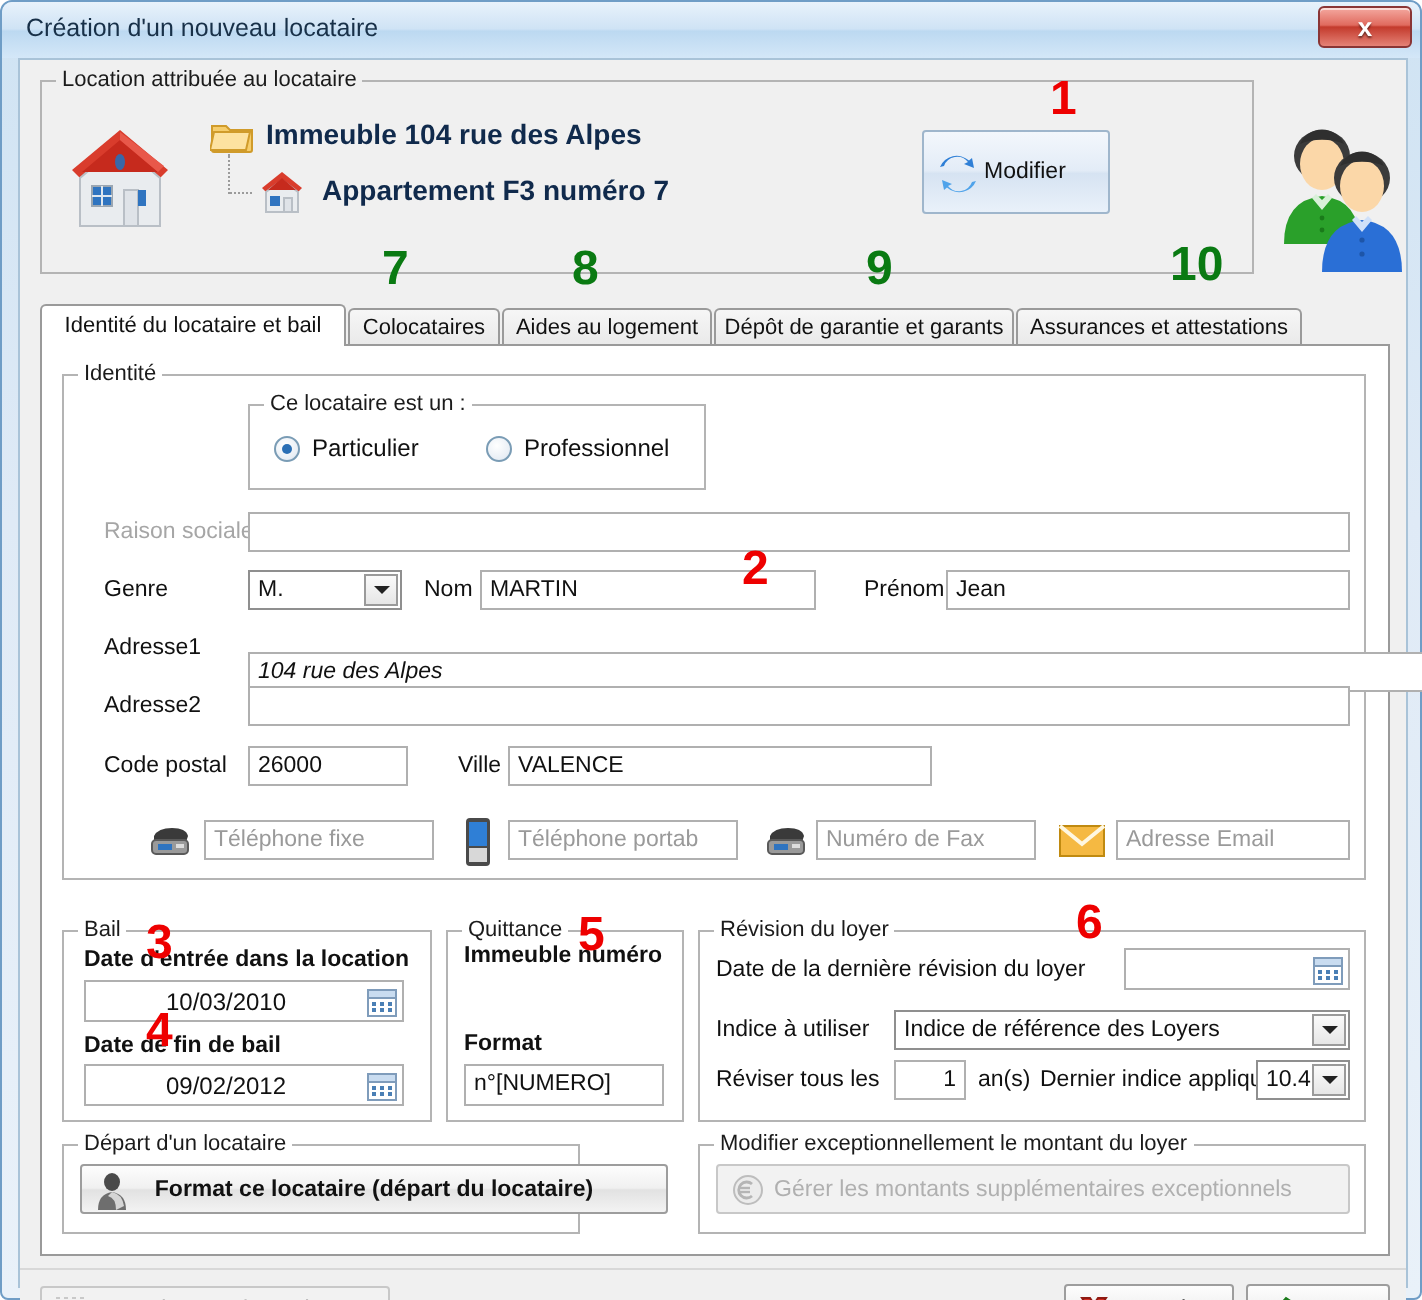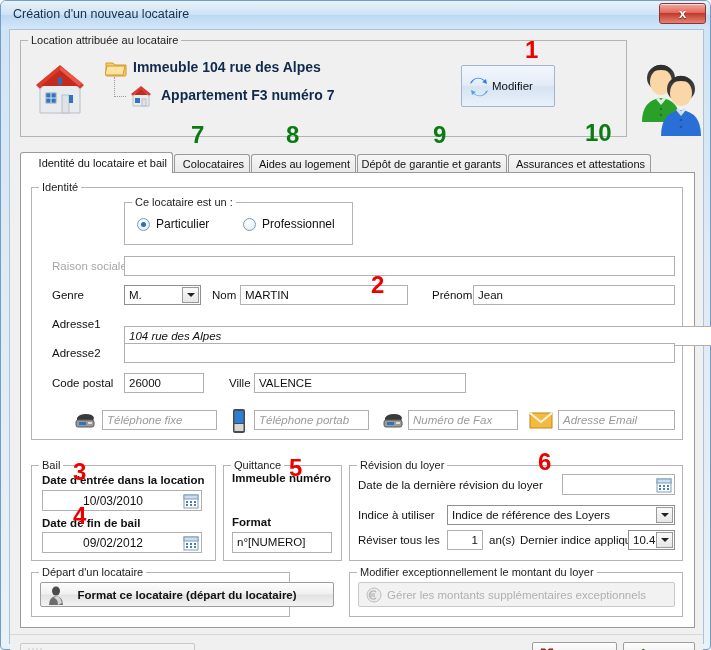--- a/index.html
+++ b/index.html
@@ -80,21 +80,21 @@
   #people-icon { position: absolute; left: 624px; top: 32px; width: 76px; height: 76px; }
 
   
   #tabstrip { position: absolute; left: 10px; top: 122px; width: 675px; height: 20px; }
   .tab {
     position: absolute; top: 2px; height: 19px;
     background: linear-gradient(to bottom, #f6f6f6 0%, #e9e9e9 100%);
     border: 1px solid #9a9a9a; border-bottom: none;
     border-radius: 3px 3px 0 0;
     font-size: 11px; color: #111;
-    display: flex; align-items: center; justify-content: flex-end;
+    display: flex; align-items: center; justify-content: center;
     padding: 0 5px; white-space: nowrap; cursor: pointer;
   }
   .tab.active {
     top: 0; height: 21px; background: #ffffff;
     border-color: #9a9a9a; z-index: 3; font-weight: normal;
   }
   
   #tabpanel {
     position: absolute; left: 10px; top: 142px; width: 675px; height: 456px;
     background: #ffffff; border: 1px solid #9a9a9a;
@@ -116,21 +116,21 @@
   .flabel { position: absolute; font-size: 11.5px; color: #111; white-space: nowrap; }
   .flabel.dim { color: #a6a6a6; }
   .fbox {
     position: absolute; background: #ffffff;
     border: 1px solid #b0b0b0;
     font-size: 11.5px; color: #111;
     padding: 2px 4px; line-height: 15px; height: 20px;
     white-space: nowrap; overflow: hidden; cursor: text;
   }
   .fbox.dim { background: #ffffff; }
-  .ph { color: #9a9a9a; font-style: italic; }
+  .ph { color: #9a9a9a; }
   .combo {
     position: absolute; background: #ffffff; border: 1px solid #8f8f8f;
     height: 20px; font-size: 11.5px; color: #111;
     padding: 2px 22px 2px 4px; line-height: 15px;
     white-space: nowrap; overflow: hidden; cursor: pointer;
   }
   .combo .arrowbtn {
     position: absolute; right: 1px; top: 1px; width: 17px; height: 16px;
     background: linear-gradient(to bottom, #fafafa 0%, #e6e6e6 100%);
     border: 1px solid #9a9a9a;

